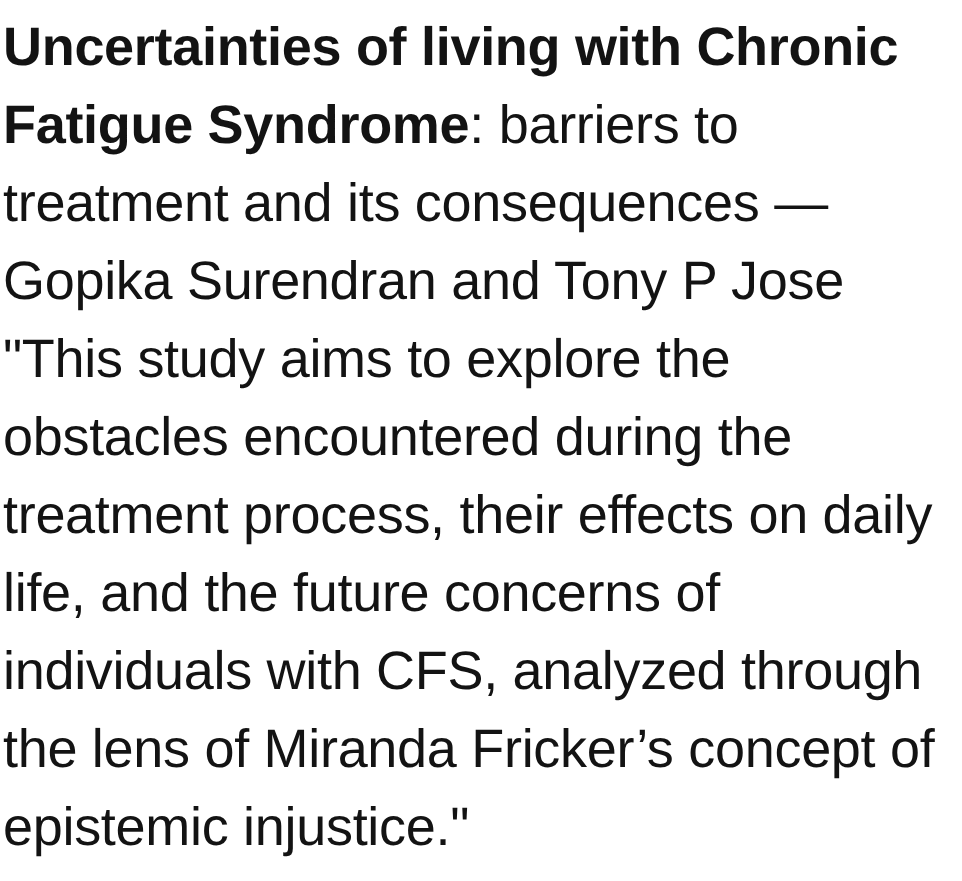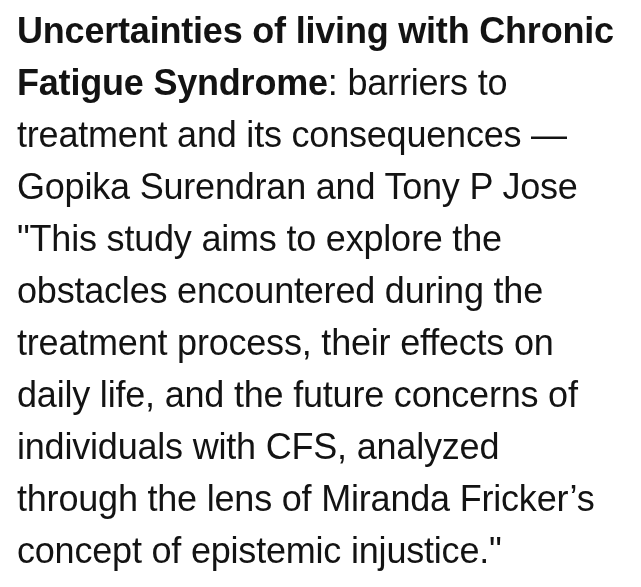--- a/index.html
+++ b/index.html
@@ -9,21 +9,21 @@
   body {
     width: 641px;
     height: 587px;
     overflow: hidden;
     background: #ffffff;
   }
   .doc {
     box-sizing: border-box;
     width: 641px;
     height: 587px;
-    padding: 5px 14px 0 17px;
+    padding: 5px 14px 0 2px;
     font-family: "Liberation Sans", sans-serif;
     font-size: 36px;
     line-height: 52px;
     color: #131313;
     letter-spacing: -0.2px;
   }
   .para {
     margin: 0;
   }
   .title {

